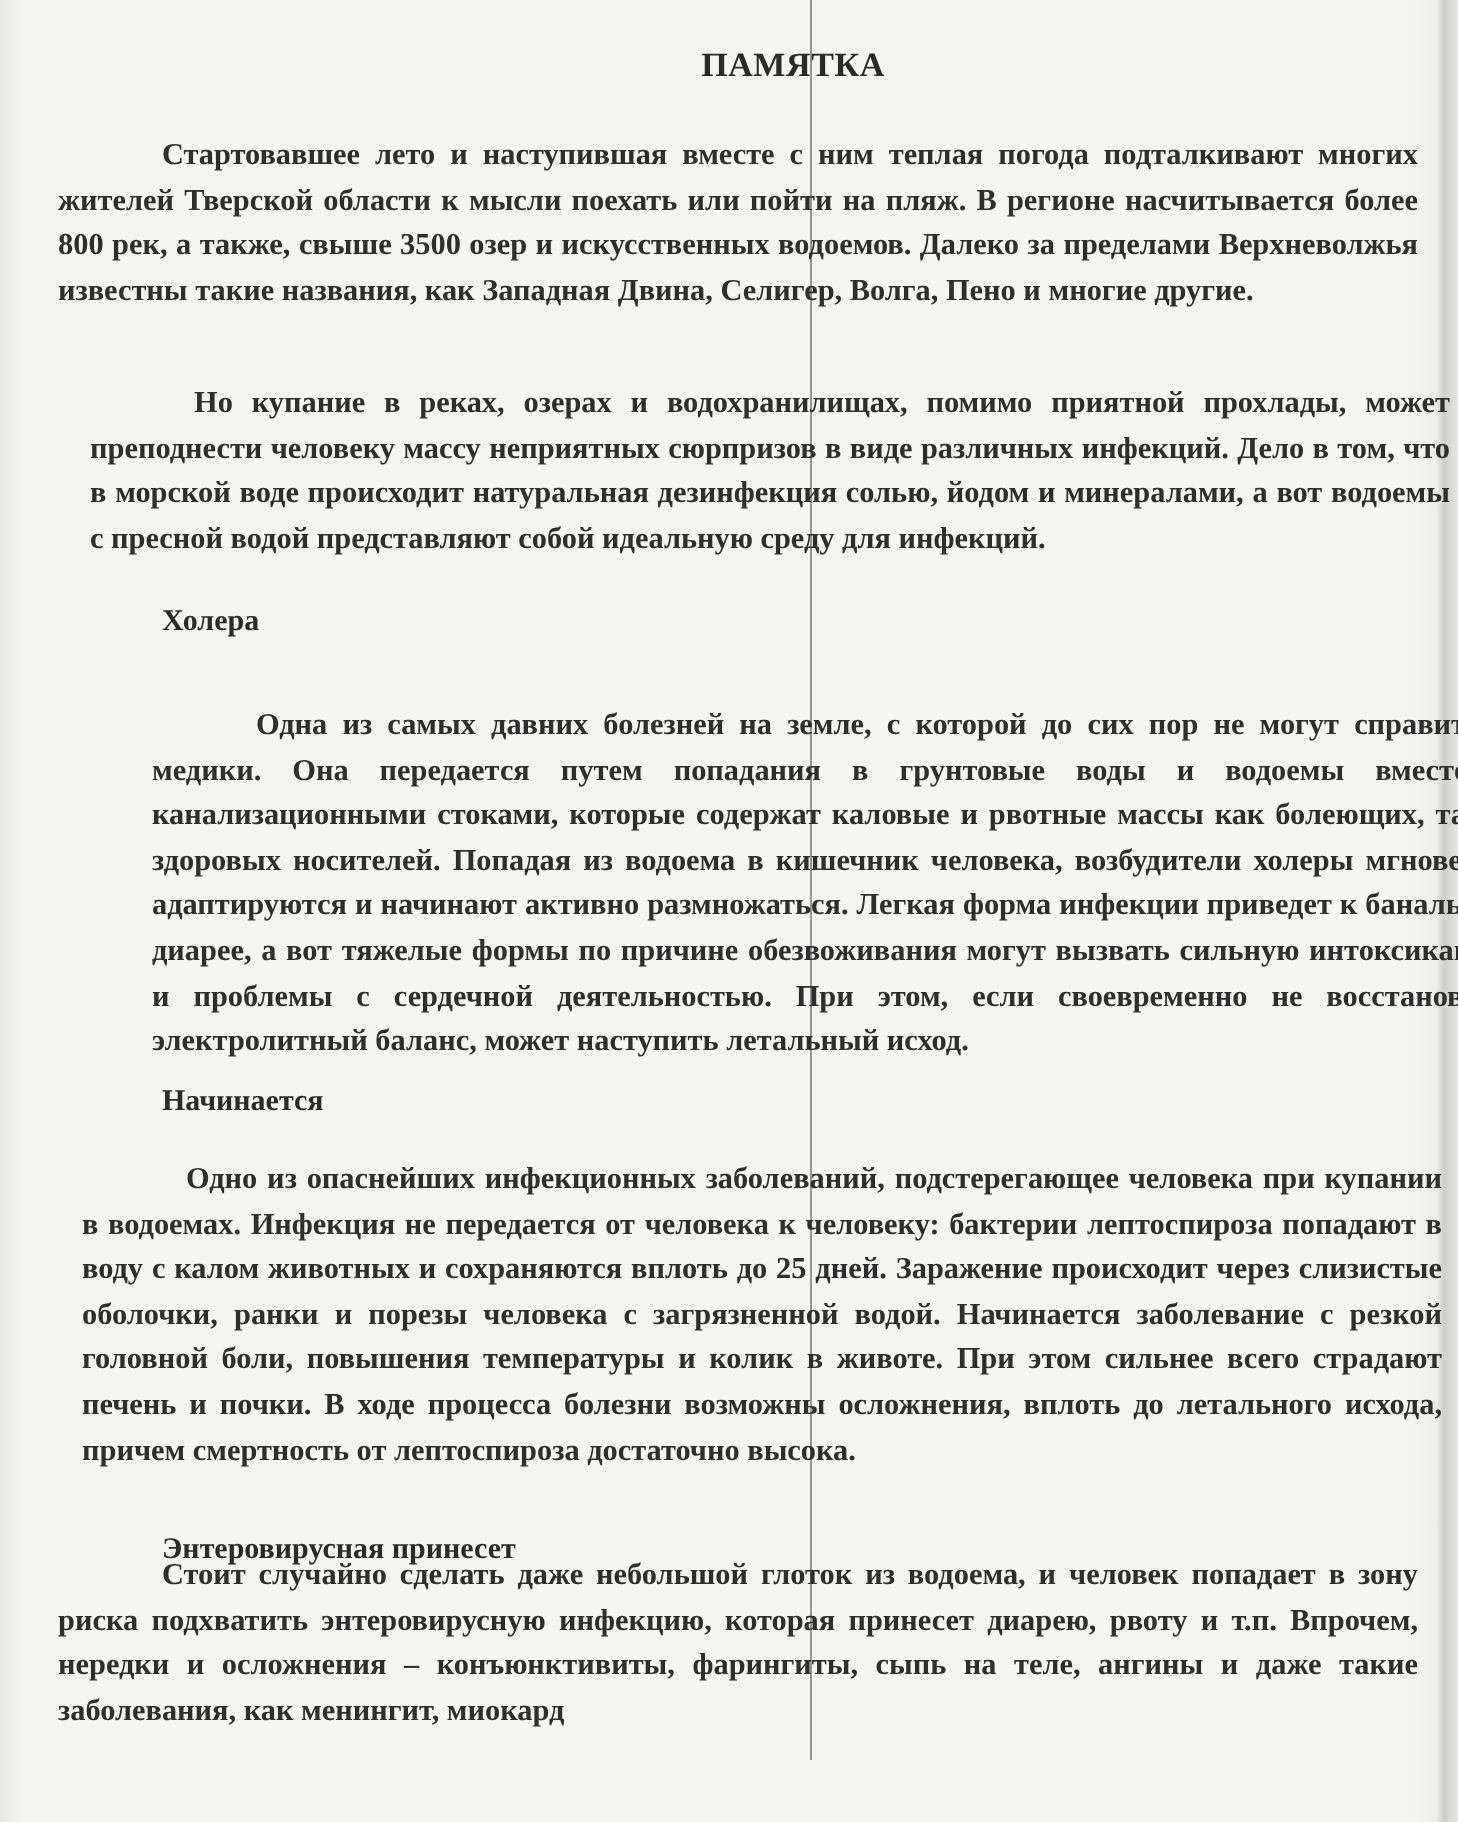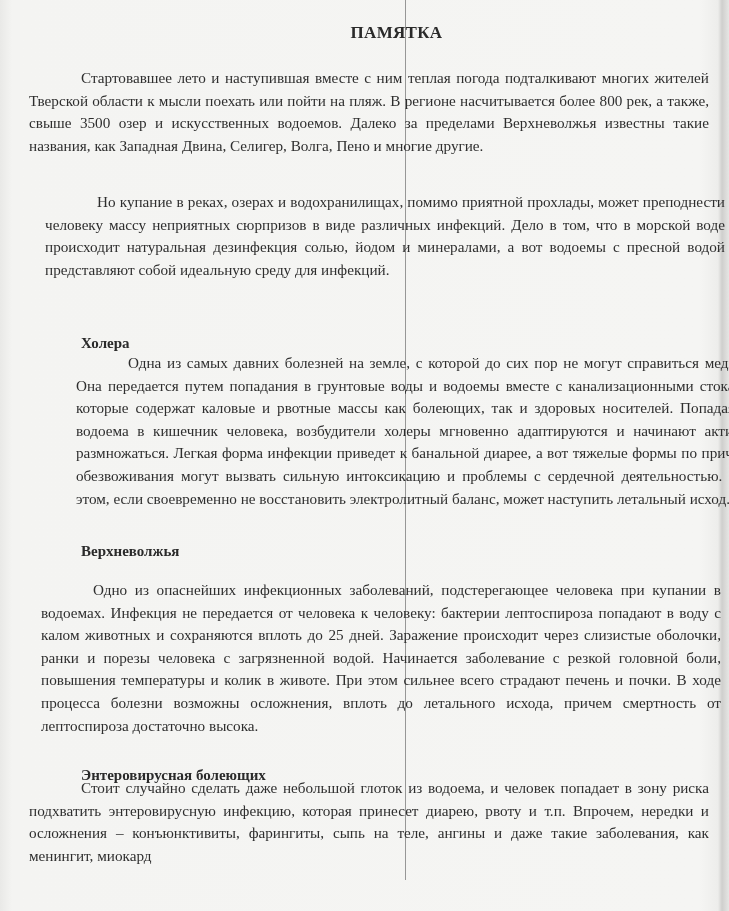--- a/index.html
+++ b/index.html
@@ -30,42 +30,42 @@
       text-align: center; font-weight: bold; font-size: 17px;
       letter-spacing: 0.3px; color: #2a2a2a;
       padding-left: 64px; box-sizing: border-box;
     }
     p { margin: 0; text-indent: 52px; }
     .h {
       font-weight: bold; font-size: 15px; margin: 0; padding-left: 52px; color: #2a2a2a;
     }
     #p1 { position: absolute; top: 67px; left: 0; width: 680px; }
     #p2 { position: absolute; top: 191px; left: 16px; width: 680px; }
-    #h1 { position: absolute; top: 332px; left: 0; }
+    #h1 { position: absolute; top: 300px; left: 0; }
     #p3 { position: absolute; top: 352px; left: 0; width: 680px; margin-left: 47px; }
     #h2 { position: absolute; top: 540px; left: 0; }
     #p4 { position: absolute; top: 579px; left: 12px; width: 680px; }
     #h3 { position: absolute; top: 764px; left: 0; }
     #p5 { position: absolute; top: 777px; left: 0; width: 680px; }
-    .last { text-align-last: left; }
+    .last { text-align-last: left; font-weight: bold; }
   </style>
 </head>
 <body>
 
 <div class="page">
   <div class="fold-line"></div>
 
   <div class="title">ПАМЯТКА</div>
 
   <div class="content">
     <p id="p1" class="last">Стартовавшее лето и наступившая вместе с ним теплая погода подталкивают многих жителей Тверской области к мысли поехать или пойти на пляж. В регионе насчитывается более 800 рек, а также, свыше 3500 озер и искусственных водоемов. Далеко за пределами Верхневолжья известны такие названия, как Западная Двина, Селигер, Волга, Пено и многие другие.</p>
     <p id="p2" class="last">Но купание в реках, озерах и водохранилищах, помимо приятной прохлады, может преподнести человеку массу неприятных сюрпризов в виде различных инфекций. Дело в том, что в морской воде происходит натуральная дезинфекция солью, йодом и минералами, а вот водоемы с пресной водой представляют собой идеальную среду для инфекций.</p>
 
     <div id="h1" class="h">Холера</div>
     <p id="p3" class="last">Одна из самых давних болезней на земле, с которой до сих пор не могут справиться медики. Она передается путем попадания в грунтовые воды и водоемы вместе с канализационными стоками, которые содержат каловые и рвотные массы как болеющих, так и здоровых носителей. Попадая из водоема в кишечник человека, возбудители холеры мгновенно адаптируются и начинают активно размножаться. Легкая форма инфекции приведет к банальной диарее, а вот тяжелые формы по причине обезвоживания могут вызвать сильную интоксикацию и проблемы с сердечной деятельностью. При этом, если своевременно не восстановить электролитный баланс, может наступить летальный исход.</p>
 
-    <div id="h2" class="h">Верхневолжья</div>
+    <div id="h2" class="h">Начинается</div>
     <p id="p4" class="last">Одно из опаснейших инфекционных заболеваний, подстерегающее человека при купании в водоемах. Инфекция не передается от человека к человеку: бактерии лептоспироза попадают в воду с калом животных и сохраняются вплоть до 25 дней. Заражение происходит через слизистые оболочки, ранки и порезы человека с загрязненной водой. Начинается заболевание с резкой головной боли, повышения температуры и колик в животе. При этом сильнее всего страдают печень и почки. В ходе процесса болезни возможны осложнения, вплоть до летального исхода, причем смертность от лептоспироза достаточно высока.</p>
 
-    <div id="h3" class="h">Энтеровирусная болеющих</div>
+    <div id="h3" class="h">Энтеровирусная принесет</div>
     <p id="p5" class="last">Стоит случайно сделать даже небольшой глоток из водоема, и человек попадает в зону риска подхватить энтеровирусную инфекцию, которая принесет диарею, рвоту и т.п. Впрочем, нередки и осложнения – конъюнктивиты, фарингиты, сыпь на теле, ангины и даже такие заболевания, как менингит, миокард</p>
   </div>
 </div>
 
 </body></html>

